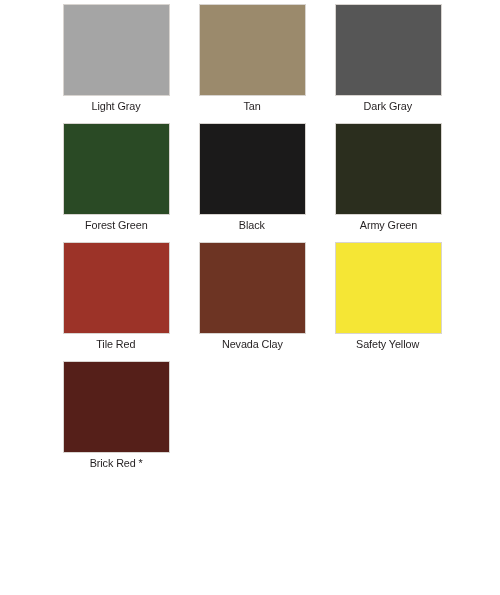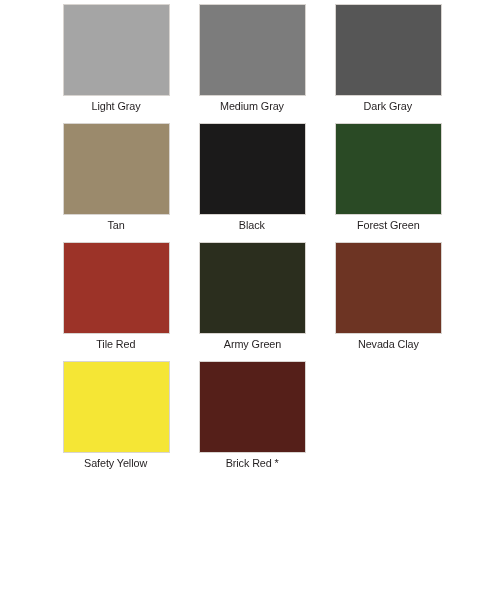--- a/index.html
+++ b/index.html
@@ -59,46 +59,42 @@
 </head>
 <body>
 
 <div id="swatch-chart">
   <div class="swatch-grid">
       <div class="swatch-cell">
         <div class="swatch-chip" style="background: rgb(165, 165, 165); border-color: rgb(216, 212, 208);"></div>
         <div class="swatch-label">Light Gray</div>
       </div>
       <div class="swatch-cell">
-        <div class="swatch-chip" style="background: rgb(124, 124, 124); border-color: rgb(216, 212, 208);"></div>
-        <div class="swatch-label">Medium Gray</div>
+        <div class="swatch-chip" style="background: rgb(155, 138, 108); border-color: rgb(216, 212, 208);"></div>
+        <div class="swatch-label">Tan</div>
       </div>
       <div class="swatch-cell">
         <div class="swatch-chip" style="background: rgb(86, 86, 86); border-color: rgb(216, 212, 208);"></div>
         <div class="swatch-label">Dark Gray</div>
       </div>
       <div class="swatch-cell">
-        <div class="swatch-chip" style="background: rgb(155, 138, 108); border-color: rgb(216, 212, 208);"></div>
-        <div class="swatch-label">Tan</div>
+        <div class="swatch-chip" style="background: rgb(42, 74, 37); border-color: rgb(216, 212, 208);"></div>
+        <div class="swatch-label">Forest Green</div>
       </div>
       <div class="swatch-cell">
         <div class="swatch-chip" style="background: rgb(27, 26, 26); border-color: rgb(216, 212, 208);"></div>
         <div class="swatch-label">Black</div>
       </div>
       <div class="swatch-cell">
-        <div class="swatch-chip" style="background: rgb(42, 74, 37); border-color: rgb(216, 212, 208);"></div>
-        <div class="swatch-label">Forest Green</div>
+        <div class="swatch-chip" style="background: rgb(43, 46, 30); border-color: rgb(216, 212, 208);"></div>
+        <div class="swatch-label">Army Green</div>
       </div>
       <div class="swatch-cell">
         <div class="swatch-chip" style="background: rgb(156, 51, 40); border-color: rgb(216, 212, 208);"></div>
         <div class="swatch-label">Tile Red</div>
-      </div>
-      <div class="swatch-cell">
-        <div class="swatch-chip" style="background: rgb(43, 46, 30); border-color: rgb(216, 212, 208);"></div>
-        <div class="swatch-label">Army Green</div>
       </div>
       <div class="swatch-cell">
         <div class="swatch-chip" style="background: rgb(109, 52, 35); border-color: rgb(216, 212, 208);"></div>
         <div class="swatch-label">Nevada Clay</div>
       </div>
       <div class="swatch-cell">
         <div class="swatch-chip" style="background: rgb(245, 230, 53); border-color: rgb(216, 212, 208);"></div>
         <div class="swatch-label">Safety Yellow</div>
       </div>
       <div class="swatch-cell">

